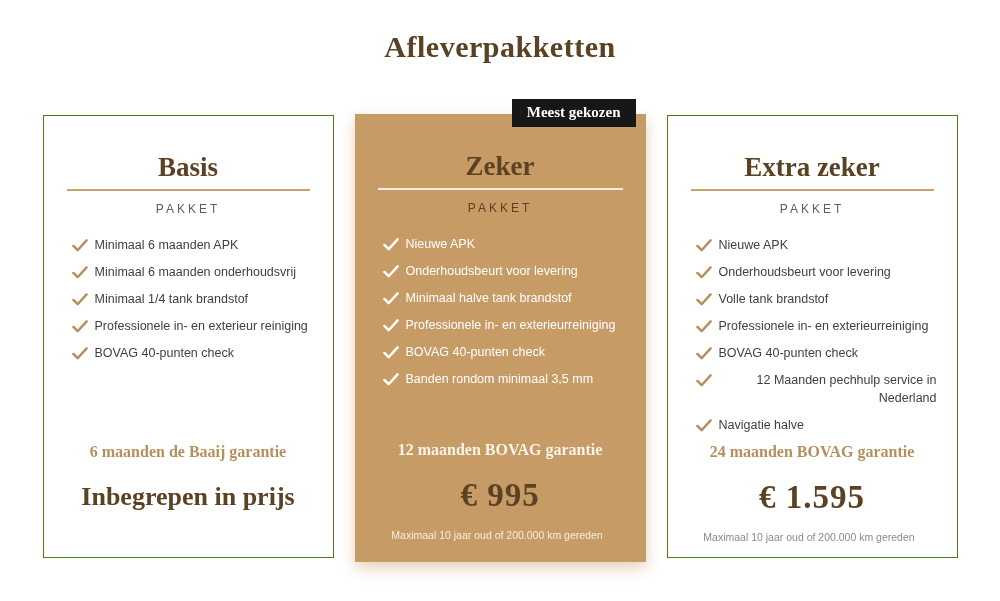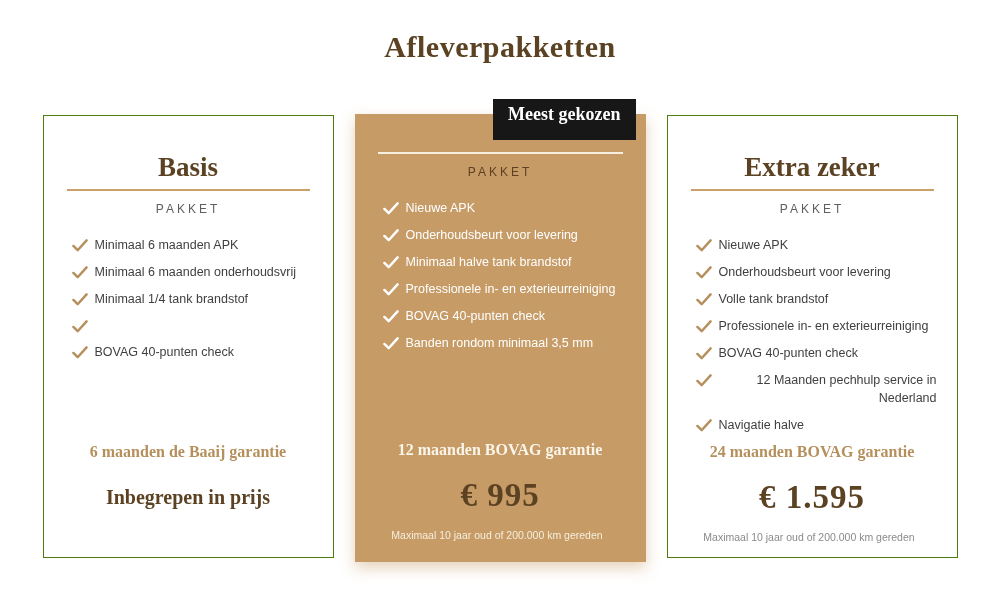--- a/index.html
+++ b/index.html
@@ -48,22 +48,22 @@
   }
 
   .badge {
     position: absolute;
     top: -15px;
     right: 10px;
     background: #171717;
     color: #ffffff;
     font-family: "Liberation Serif", "DejaVu Serif", serif;
     font-weight: 700;
-    font-size: 18px;
-    padding: 5px 15px 15px;
+    font-size: 15px;
+    padding: 5px 15px 6px;
     white-space: nowrap;
   }
 
   .card-title {
     font-family: "Liberation Serif", "DejaVu Serif", serif;
     font-weight: 700;
     font-size: 27px;
     line-height: 36px;
     color: #5b4223;
   }
@@ -125,21 +125,21 @@
   }
   .card--highlight .guarantee { color: #faf5ea; }
 
   .price {
     position: absolute;
     left: 0; right: 0;
     font-family: "Liberation Serif", "DejaVu Serif", serif;
     font-weight: 700;
     color: #5b4223;
   }
-  .price--text  { top: 368px; font-size: 20px; line-height: 26px; }
+  .price--text  { top: 368px; font-size: 26px; line-height: 26px; }
   .price--amount { top: 362px; font-size: 33px; line-height: 38px; letter-spacing: 1px; }
 
   .note {
     position: absolute;
     top: 414px; left: 0; right: 6px;
     font-size: 10.5px;
     line-height: 14px;
     color: #8a8a8a;
   }
   .card--highlight .note { color: #f6eedd; }
@@ -181,36 +181,38 @@
               </svg>
             </span>
           <span>Minimaal 1/4 tank brandstof</span>
         </li>
         <li>
           <span class="check">
               <svg viewBox="0 0 17 15">
                 <polyline points="1.5,8 6,12.5 15.5,2"></polyline>
               </svg>
             </span>
+          <span>Professionele in- en exterieur reiniging</span>
         </li>
         <li>
           <span class="check">
               <svg viewBox="0 0 17 15">
                 <polyline points="1.5,8 6,12.5 15.5,2"></polyline>
               </svg>
             </span>
           <span>BOVAG 40-punten check</span>
         </li>
       </ul>
       <div class="guarantee">6 maanden de Baaij garantie</div>
       <div class="price price--text">Inbegrepen in prijs</div>
     </section>
 
     <section class="card card--highlight">
       <div class="badge">Meest gekozen</div>
+      <h2 class="card-title">Zeker</h2>
       <div class="divider"></div>
       <div class="card-subtitle">PAKKET</div>
       <ul class="features">
         <li>
           <span class="check">
               <svg viewBox="0 0 17 15">
                 <polyline points="1.5,8 6,12.5 15.5,2"></polyline>
               </svg>
             </span>
           <span>Nieuwe APK</span>

